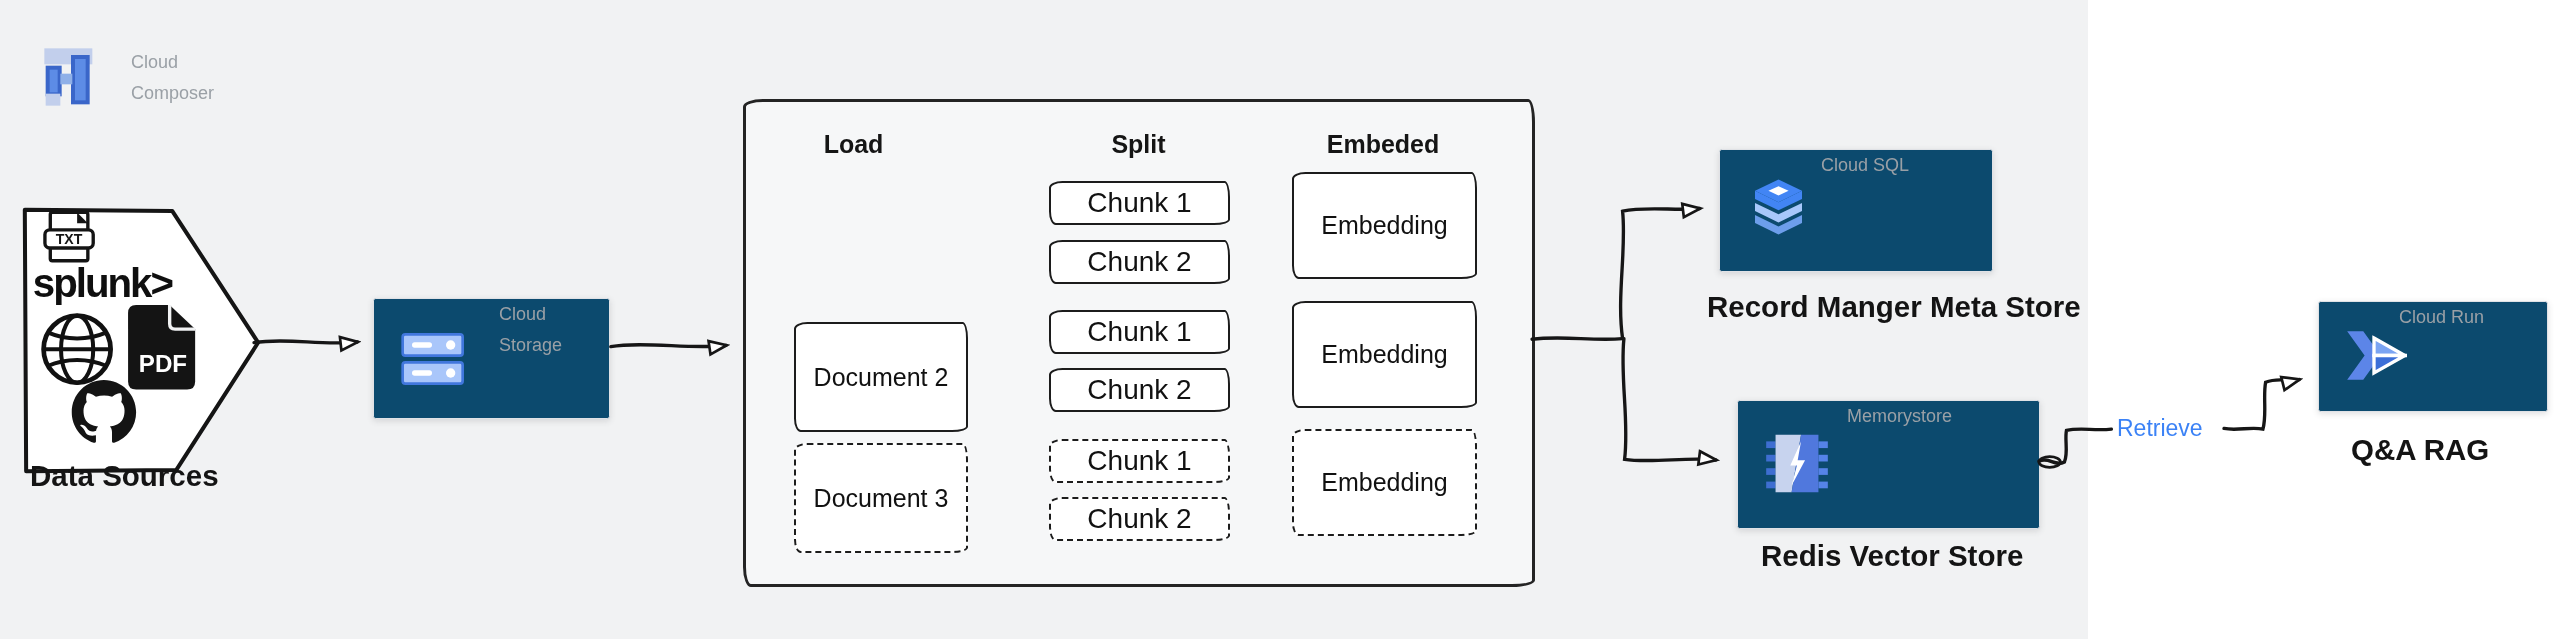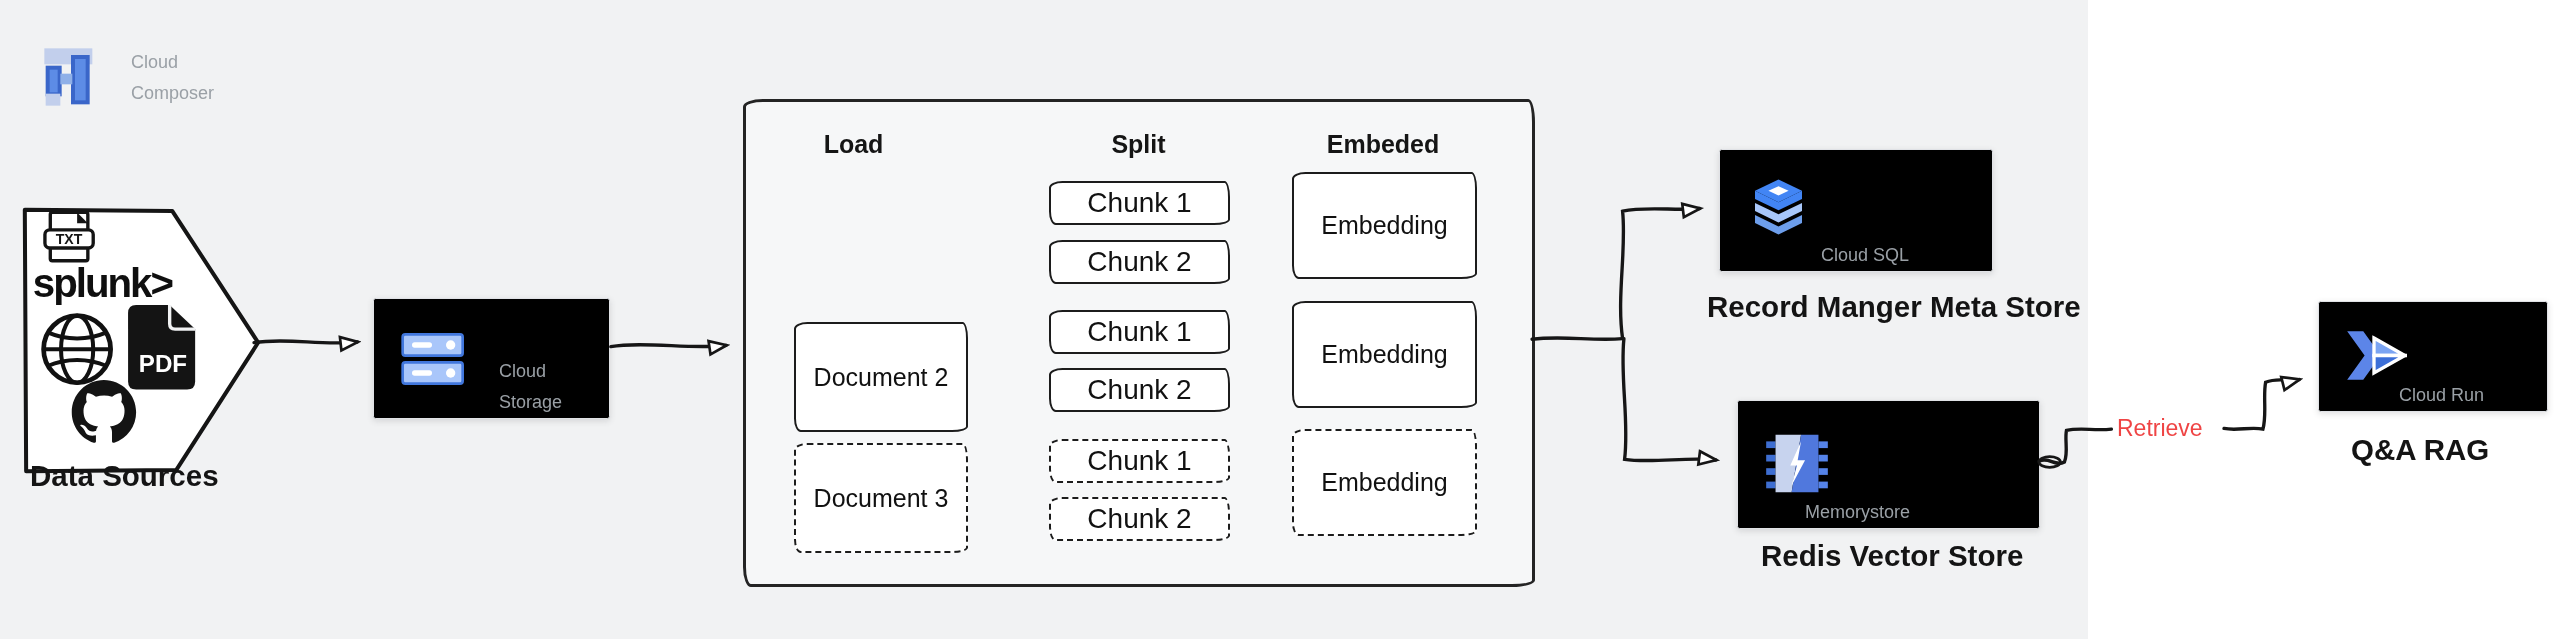--- a/index.html
+++ b/index.html
@@ -5,43 +5,43 @@
   html,body{margin:0;padding:0;}
   body{
     width:2576px;height:639px;position:relative;overflow:hidden;
     background:#ffffff;
     font-family:"Liberation Sans", sans-serif;
     -webkit-font-smoothing:antialiased;
   }
   .canvas-gray{position:absolute;left:0;top:0;width:2088px;height:639px;background:#f1f2f3;}
   .abs{position:absolute;}
   .card{
-    position:absolute;background:#000000;border:0.7px solid #e0e2e6;border-radius:2.7px;
+    position:absolute;background:#0c4a6e;border:0.7px solid #e0e2e6;border-radius:2.7px;
     box-shadow:0 2px 6.7px rgba(60,64,67,.16);
-    display:flex;align-items:flex-end;
+    display:flex;align-items:flex-start;
   }
   .card-label{color:#9aa0a6;font-size:18px;line-height:31px;}
   .caption{position:absolute;font-weight:bold;font-size:29.5px;color:#141414;white-space:nowrap;}
   .pipeline{
     position:absolute;left:743px;top:99px;width:786px;height:482px;
     border:3.4px solid #242424;background:#f6f7f8;
     border-radius:20px 6.7px 23px 8px / 8px 23px 6.7px 20px;
   }
   .col-header{position:absolute;font-weight:bold;font-size:25px;color:#151515;text-align:center;}
   .sketch{
     position:absolute;background:#ffffff;border:2.7px solid #1c1c1c;
     border-radius:13.4px 5.4px 16px 6.7px / 6.7px 16px 5.4px 13.4px;
     display:flex;align-items:center;justify-content:center;
     font-size:25px;color:#111;white-space:nowrap;
   }
   .sketch.dashed{border-style:dashed;}
   .doc-box{left:48px;width:170px;height:106px;}
   .chunk-box{left:303px;width:177px;height:40px;font-size:28px;}
   .embed-box{left:546px;width:181px;height:103px;}
-  .edge-label{position:absolute;font-size:23px;color:#ef4444;white-space:nowrap;}
+  .edge-label{position:absolute;font-size:23px;color:#3b82f6;white-space:nowrap;}
   svg{display:block;}
   .arrow-layer{position:absolute;left:0;top:0;pointer-events:none;}
 </style>
 </head>
 <body>
 
 <div class="canvas-gray"></div>
 
 <div class="abs" style="left:40px;top:43px;width:58px;height:64px;">
   <svg width="58" height="64" viewBox="0 0 86 96">
@@ -155,21 +155,21 @@
         <rect x="0" y="74" width="14" height="10" fill="#3e6ed1"></rect>
       <rect x="78" y="14" width="14" height="10" fill="#5583e8"></rect>
         <rect x="78" y="34" width="14" height="10" fill="#5583e8"></rect>
       <rect x="78" y="54" width="14" height="10" fill="#5583e8"></rect>
         <rect x="78" y="74" width="14" height="10" fill="#5583e8"></rect>
       <path d="M14,4 L52,4 L38,90 L14,90 Z" fill="#c7d3ee"></path>
       <path d="M52,4 L78,4 L78,90 L38,90 Z" fill="#5078dd"></path>
       <polygon points="52,14 36,50 46,50 38,80 58,42 47,42" fill="#ffffff"></polygon>
     </svg>
   </div>
-  <div class="card-label" style="margin-left:67px;">Memorystore</div>
+  <div class="card-label" style="margin-left:109px;">Memorystore</div>
 </div>
 <div class="caption" style="left:1761px;top:539px;">Redis Vector Store</div>
 
 <div class="edge-label" style="left:2117px;top:415px;">Retrieve</div>
 
 <div class="card" style="left:2318px;top:301px;width:228px;height:109px;">
   <div class="abs" style="left:23.5px;top:24px;width:64px;height:59px;">
     <svg width="64" height="59" viewBox="0 0 95 88">
       <path d="M6,8 L30,8 L56,44 L30,80 L6,80 L32,44 Z" fill="#5c85e8"></path>
       <path d="M46,18 L92,44 L46,44 Z" fill="#7ba4f2" stroke="#ffffff" stroke-width="5"></path>

